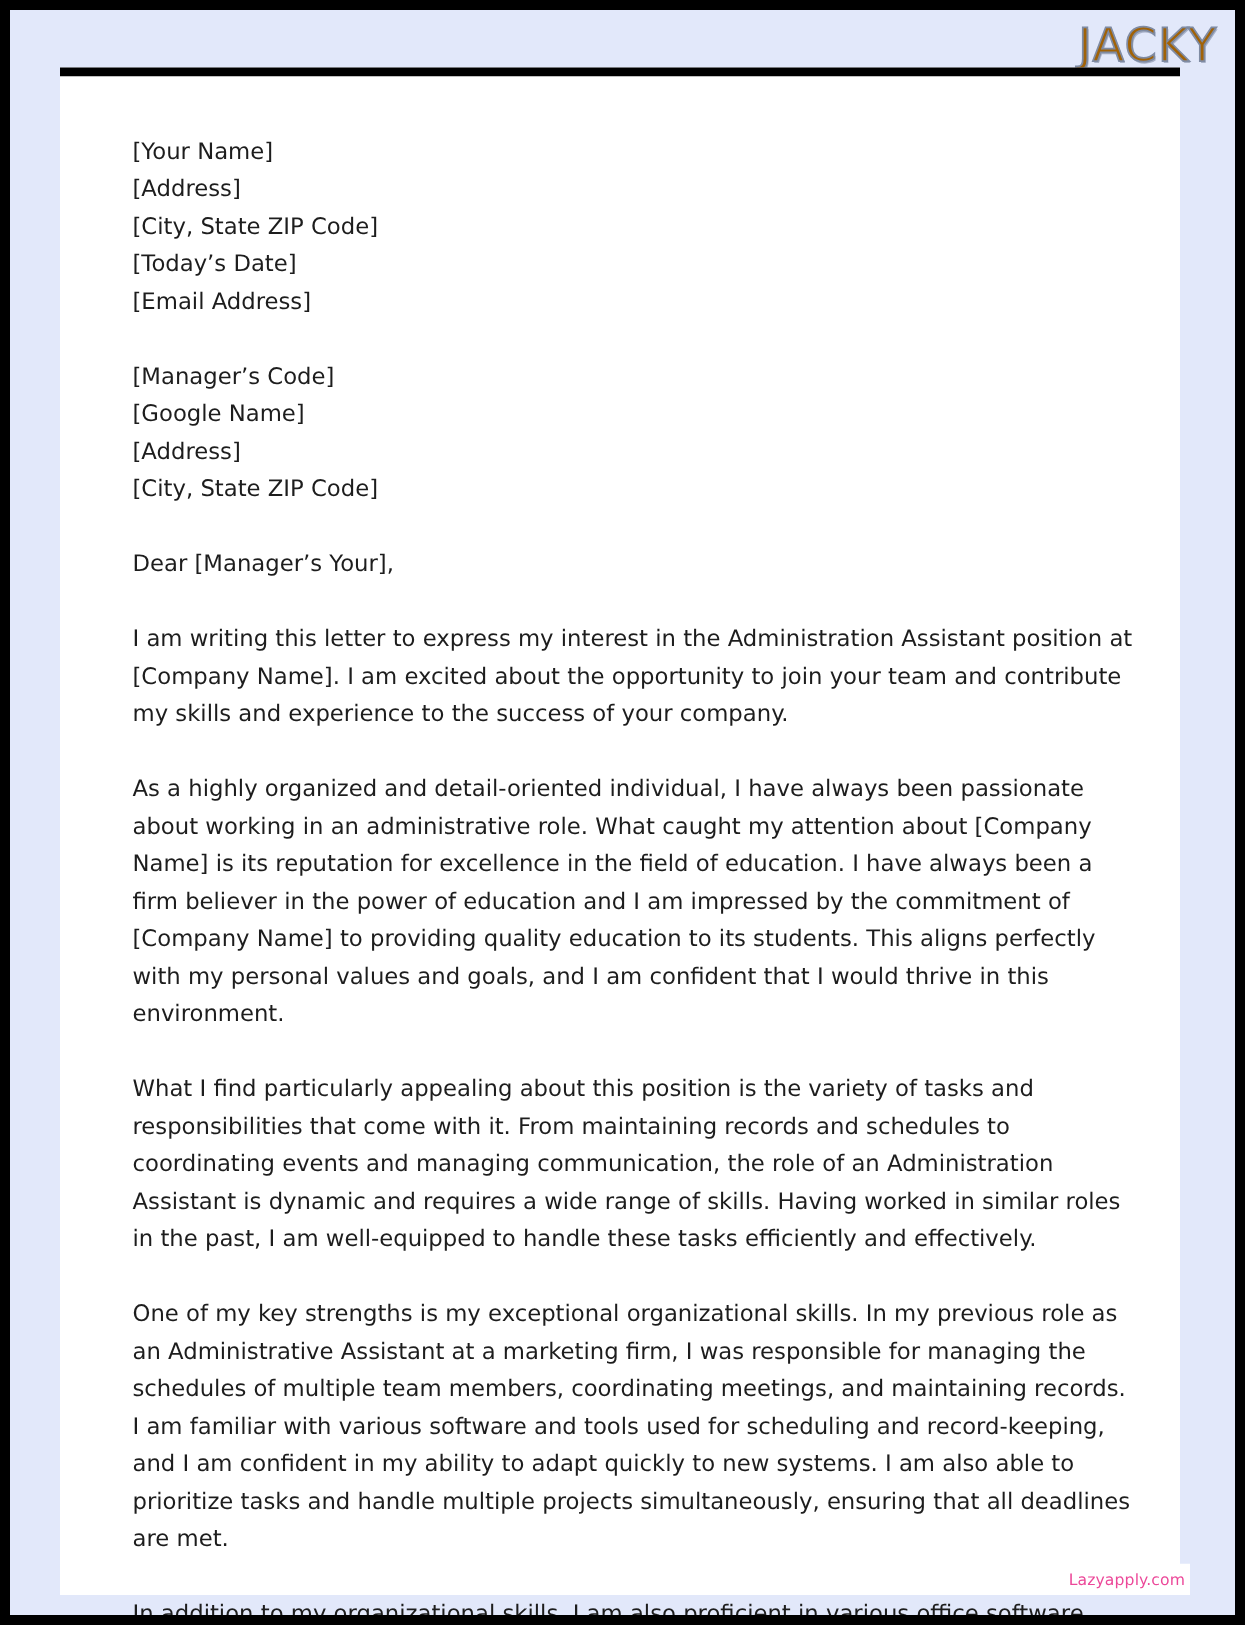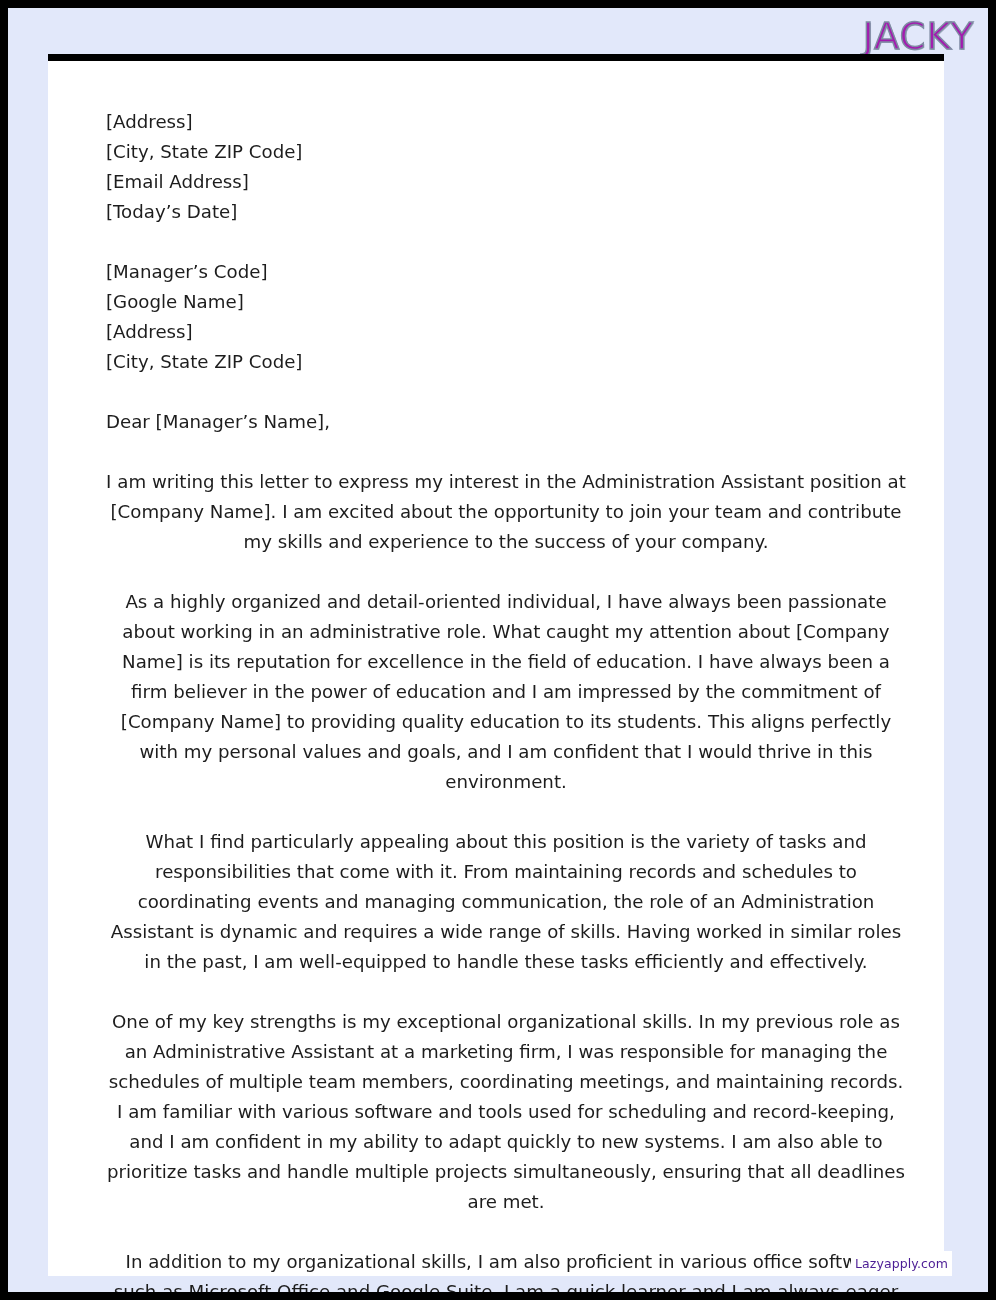--- a/index.html
+++ b/index.html
@@ -39,21 +39,21 @@
   
   #brand-wordmark {
     position: absolute;
     right: 14px;
     top: 10px;
     font-family: "DejaVu Sans", "Liberation Sans", sans-serif;
     font-size: 37px;
     font-weight: 400;
     letter-spacing: 1px;
     line-height: 1;
-    color: #a21caf;
+    color: #a16207;
     -webkit-text-stroke: 1.4px #7f8ba3;
     text-shadow: 1px 1px 0 rgba(120,132,156,0.55);
     user-select: none;
   }
 
   
   #letter-card {
     position: absolute;
     left: 40px;
     top: 46px;
@@ -82,69 +82,70 @@
     display: block;
     white-space: nowrap;
   }
 
   .salutation {
     margin: 0 0 30px 0;
   }
 
   .para {
     margin: 0 0 30px 0;
-    text-align: center;
+    text-align: left;
   }
   .para:last-child { margin-bottom: 0; }
 
   
   #watermark {
     position: absolute;
     left: 843px;
     top: 1243px;
     width: 101px;
     height: 25px;
     background: #ffffff;
     display: flex;
     align-items: center;
     justify-content: center;
     font-size: 12.5px;
-    color: #4c1d95;
+    color: #ec4899;
     letter-spacing: 0.1px;
     z-index: 5;
   }
 </style>
 </head>
 <body>
 
 <div id="page-root">
 
   <div id="page-surface">
 
     <div id="brand-wordmark">JACKY</div>
 
     <div id="letter-card"></div>
 
     <div id="letter-body">
 
       <div class="addr-block">
+        <span class="addr-line">[Your Name]</span>
         <span class="addr-line">[Address]</span>
         <span class="addr-line">[City, State ZIP Code]</span>
+        <span class="addr-line">[Today’s Date]</span>
         <span class="addr-line">[Email Address]</span>
-        <span class="addr-line">[Today’s Date]</span>
       </div>
 
       <div class="addr-block">
         <span class="addr-line">[Manager’s Code]</span>
         <span class="addr-line">[Google Name]</span>
         <span class="addr-line">[Address]</span>
         <span class="addr-line">[City, State ZIP Code]</span>
       </div>
 
-      <p class="salutation">Dear [Manager’s Name],</p>
+      <p class="salutation">Dear [Manager’s Your],</p>
 
       <p class="para">I am writing this letter to express my interest in the Administration Assistant position at [Company Name]. I am excited about the opportunity to join your team and contribute my skills and experience to the success of your company.</p>
       <p class="para">As a highly organized and detail-oriented individual, I have always been passionate about working in an administrative role. What caught my attention about [Company Name] is its reputation for excellence in the field of education. I have always been a firm believer in the power of education and I am impressed by the commitment of [Company Name] to providing quality education to its students. This aligns perfectly with my personal values and goals, and I am confident that I would thrive in this environment.</p>
       <p class="para">What I find particularly appealing about this position is the variety of tasks and responsibilities that come with it. From maintaining records and schedules to coordinating events and managing communication, the role of an Administration Assistant is dynamic and requires a wide range of skills. Having worked in similar roles in the past, I am well-equipped to handle these tasks efficiently and effectively.</p>
       <p class="para">One of my key strengths is my exceptional organizational skills. In my previous role as an Administrative Assistant at a marketing firm, I was responsible for managing the schedules of multiple team members, coordinating meetings, and maintaining records. I am familiar with various software and tools used for scheduling and record-keeping, and I am confident in my ability to adapt quickly to new systems. I am also able to prioritize tasks and handle multiple projects simultaneously, ensuring that all deadlines are met.</p>
       <p class="para">In addition to my organizational skills, I am also proficient in various office software such as Microsoft Office and Google Suite. I am a quick learner and I am always eager to expand my skillset. I am also a strong communicator and have experience in handling</p>
 
     </div>
 
     <div id="watermark">Lazyapply.com</div>

